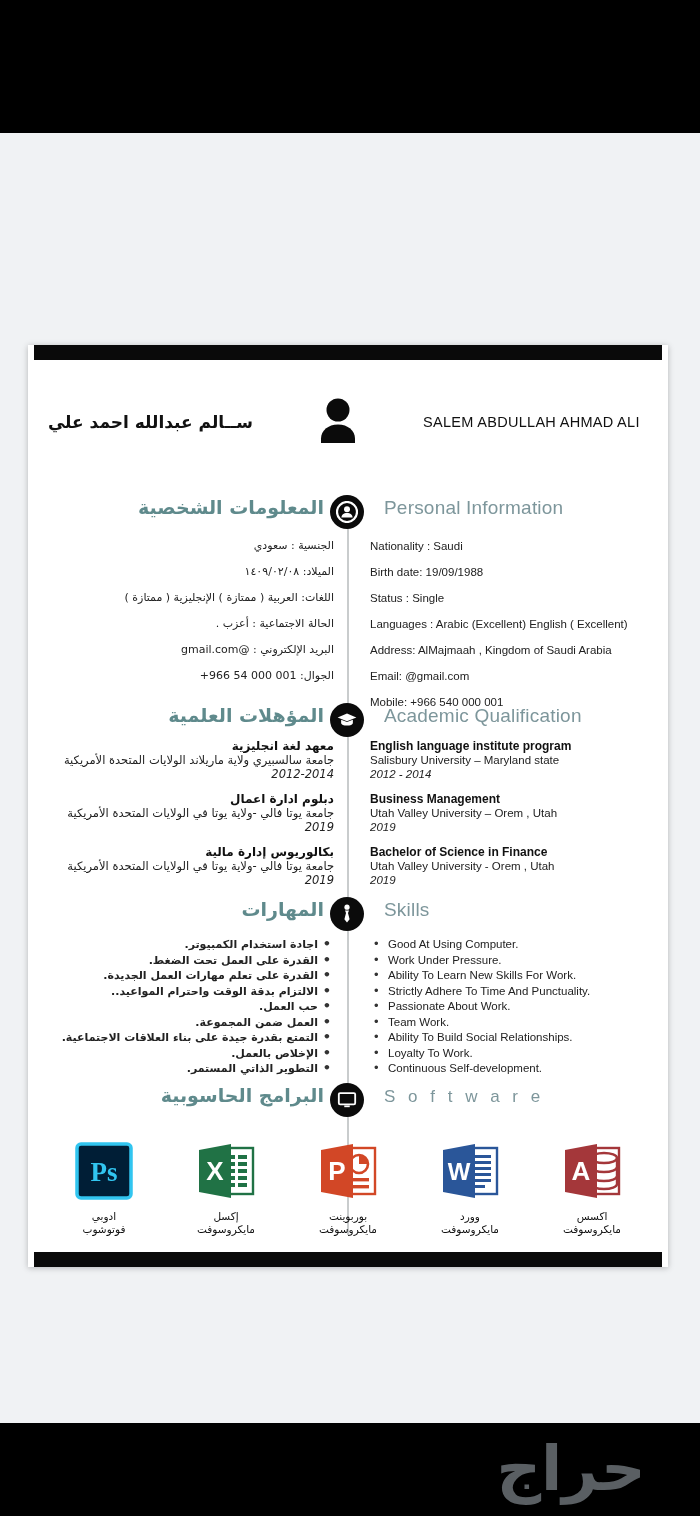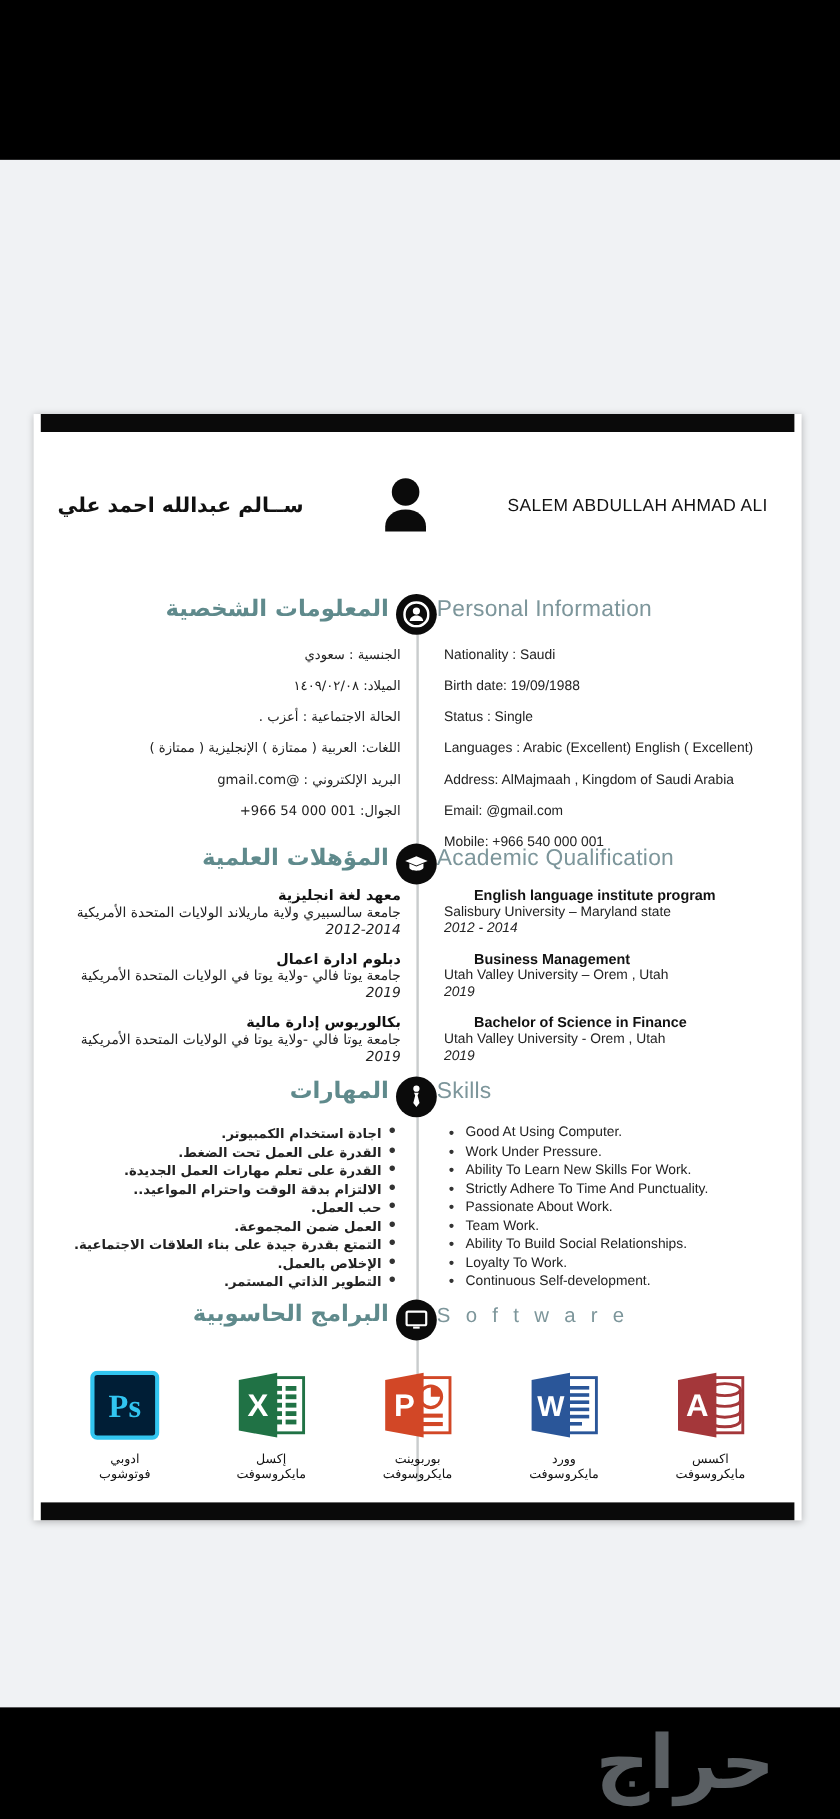--- a/index.html
+++ b/index.html
@@ -152,21 +152,21 @@
     height: 34px;
     border-radius: 50%;
     background: #0b0b0b;
     display: flex;
     align-items: center;
     justify-content: center;
     z-index: 3;
   }
   .sec-title-en {
     position: absolute;
-    left: 336px;
+    left: 356px;
     top: 2px;
     font-size: 19px;
     color: #7d969b;
     font-weight: normal;
     letter-spacing: 0.2px;
   }
   .sec-title-en.spaced { letter-spacing: 4px; font-size: 17px; top: 4px; }
   .sec-title-ar {
     position: absolute;
     right: 344px;
@@ -206,21 +206,21 @@
     line-height: 26px;
     white-space: nowrap;
     color: #222;
   }
   .col-ar .pi-row { font-size: 11px; }
 
   
   .edu {
     margin-bottom: 11px;
   }
-  .edu-title { font-size: 12px; font-weight: bold; line-height: 14px; color: #111; padding-left: 25px; }
+  .edu-title { font-size: 12px; font-weight: bold; line-height: 14px; color: #111; }
   .edu-place { font-size: 11.5px; line-height: 14px; color: #222; }
   .edu-year  { font-size: 11.5px; line-height: 14px; font-style: italic; color: #222; }
   .col-ar .edu-title { font-size: 12px; }
   .col-ar .edu-place { font-size: 11.5px; }
 
   
   ul.skills {
     list-style: none;
     margin: 0;
     padding: 0;
@@ -323,22 +323,22 @@
             <path d="M11 12c-3.4 0-5.6 2.1-5.6 4.6h11.2C16.6 14.1 14.4 12 11 12z" fill="#ffffff"></path>
           </svg>
         </div>
         <div class="sec-title-en">Personal Information</div>
         <div class="sec-title-ar">المعلومات الشخصية</div>
       </div>
       <div class="cols" style="margin-top:4px;">
         <div class="col-ar">
           <div class="pi-row">الجنسية : سعودي</div>
           <div class="pi-row">الميلاد: ١٤٠٩/٠٢/٠٨</div>
+          <div class="pi-row">اللغات: العربية ( ممتازة )  الإنجليزية ( ممتازة )</div>
           <div class="pi-row">الحالة الاجتماعية : أعزب .</div>
-          <div class="pi-row">اللغات: العربية ( ممتازة )  الإنجليزية ( ممتازة )</div>
           <div class="pi-row">البريد الإلكتروني : @gmail.com</div>
           <div class="pi-row">الجوال:  ‎+966 54 000 001</div>
         </div>
         <div class="col-en">
           <div class="pi-row">Nationality : Saudi</div>
           <div class="pi-row">Birth date: 19/09/1988</div>
           <div class="pi-row">Status : Single</div>
           <div class="pi-row">Languages : Arabic (Excellent) English ( Excellent)</div>
           <div class="pi-row">Address: AlMajmaah , Kingdom of Saudi Arabia</div>
           <div class="pi-row">Email: @gmail.com</div>

